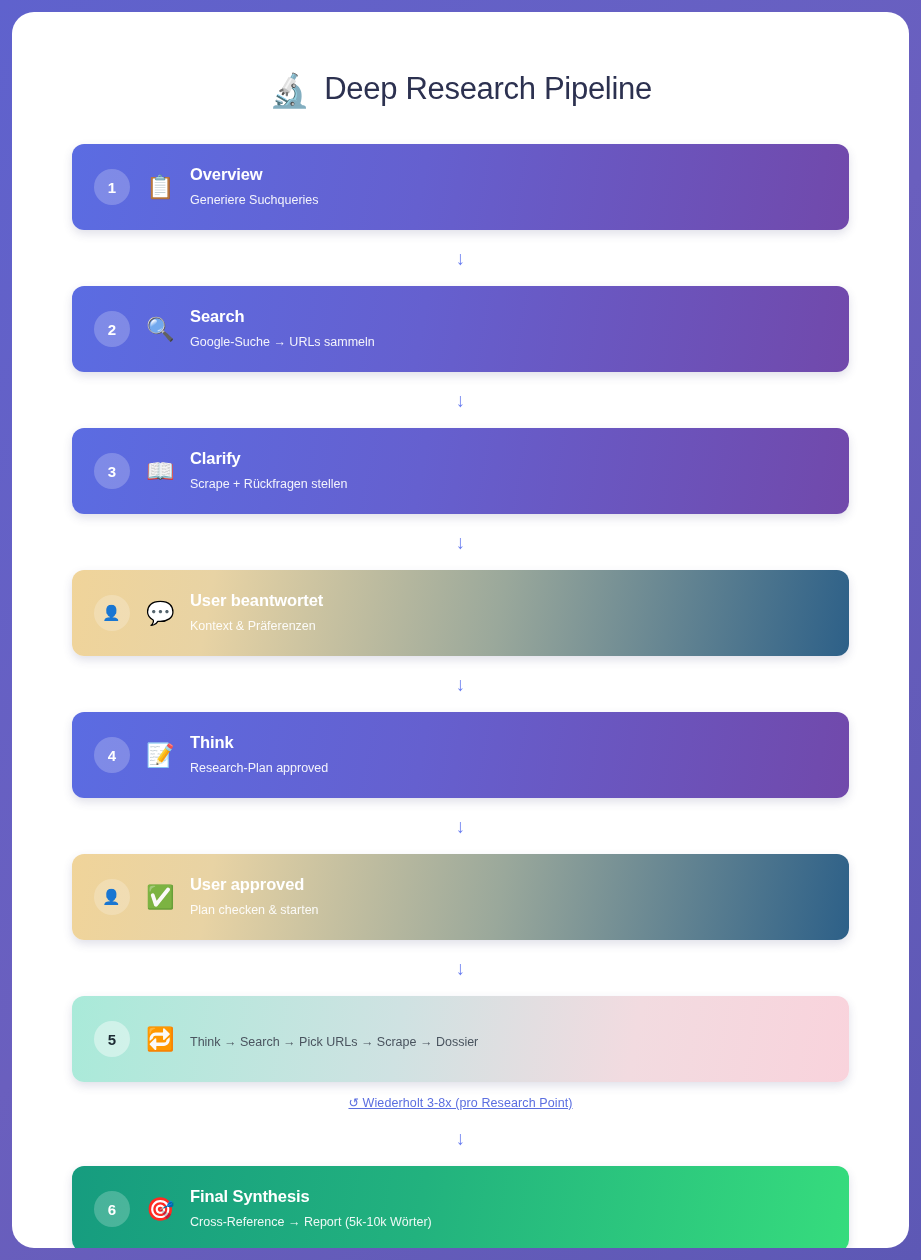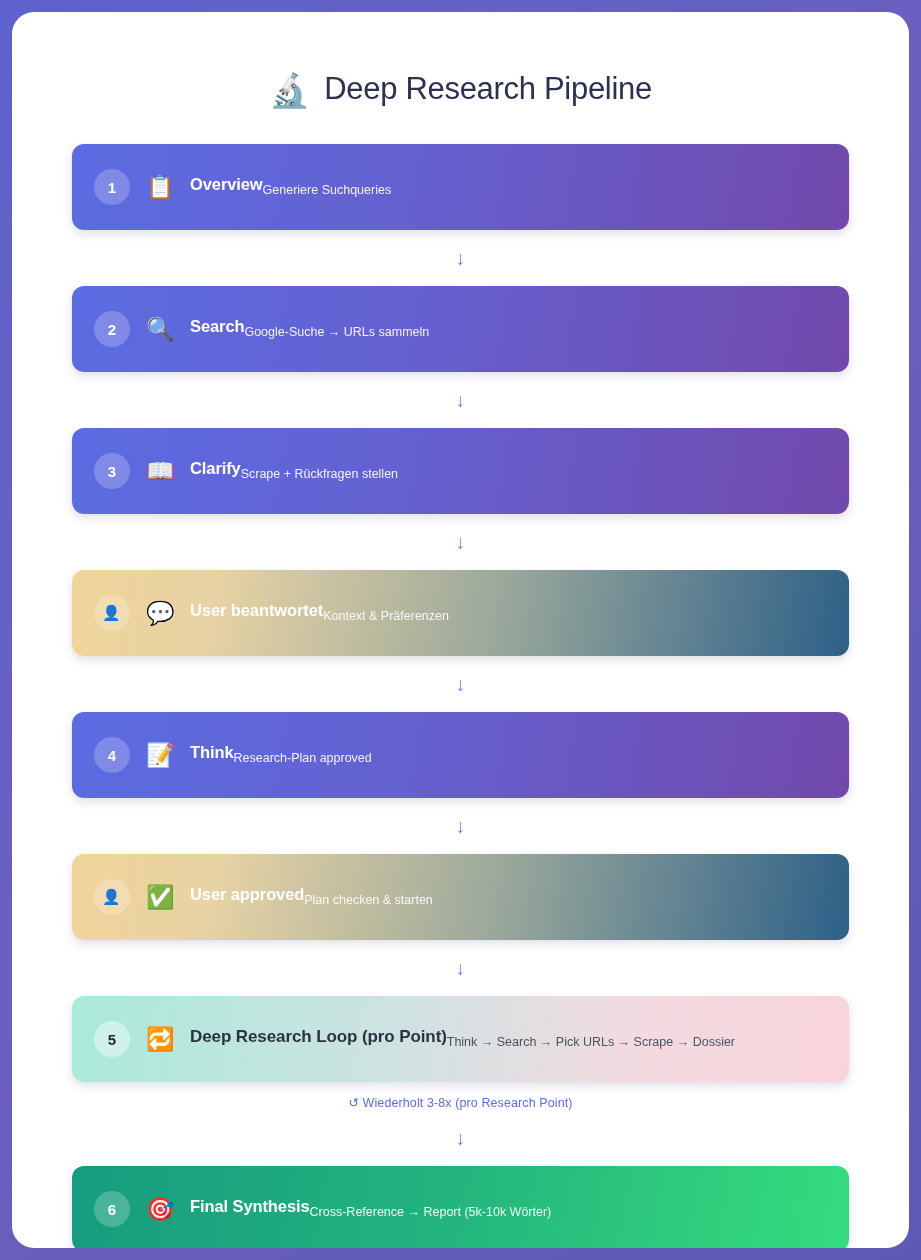--- a/index.html
+++ b/index.html
@@ -85,21 +85,21 @@
 
   .row-icon {
     font-size: 23px;
     line-height: 1;
     width: 30px;
     min-width: 30px;
     text-align: center;
     margin-right: 14px;
   }
 
-  .row-text { display: flex; flex-direction: row; justify-content: center; }
+  .row-text { display: flex; flex-direction: column; justify-content: center; }
 
   .row-title {
     font-size: 16.5px;
     font-weight: bold;
     color: #ffffff;
     line-height: 1.25;
     letter-spacing: -0.1px;
   }
   .row-sub {
     font-size: 12.5px;
@@ -120,20 +120,21 @@
     font-size: 19px;
     line-height: 1;
   }
 
   .loop-note {
     text-align: center;
     color: #5b6ee0;
     font-size: 12.5px;
     padding: 13px 0 0 0;
     letter-spacing: 0.1px;
+    text-decoration: underline;
   }
 </style>
 </head>
 <body>
 
 <div class="card">
 
   <div class="title-row">
     <span class="title-icon">🔬</span>
     <span class="title-text">Deep Research Pipeline</span>
@@ -216,21 +217,20 @@
     </div>
 
     <div class="connector">
       <span>↓</span>
     </div>
 
     <div class="row loop">
       <div class="badge">5</div>
       <div class="row-icon">🔁</div>
       <div class="row-text">
-        <div class="row-title">Deep Research Loop (pro Point)</div>
         <div class="row-sub">Think → Search → Pick URLs → Scrape → Dossier</div>
       </div>
     </div>
 
     <div class="loop-note">↺ Wiederholt 3-8x (pro Research Point)</div>
 
     <div class="connector">
       <span>↓</span>
     </div>
 

